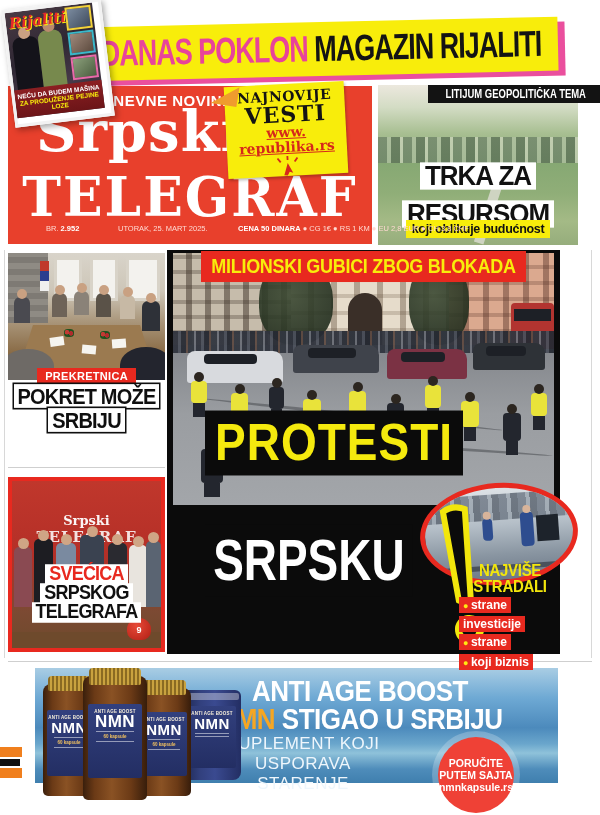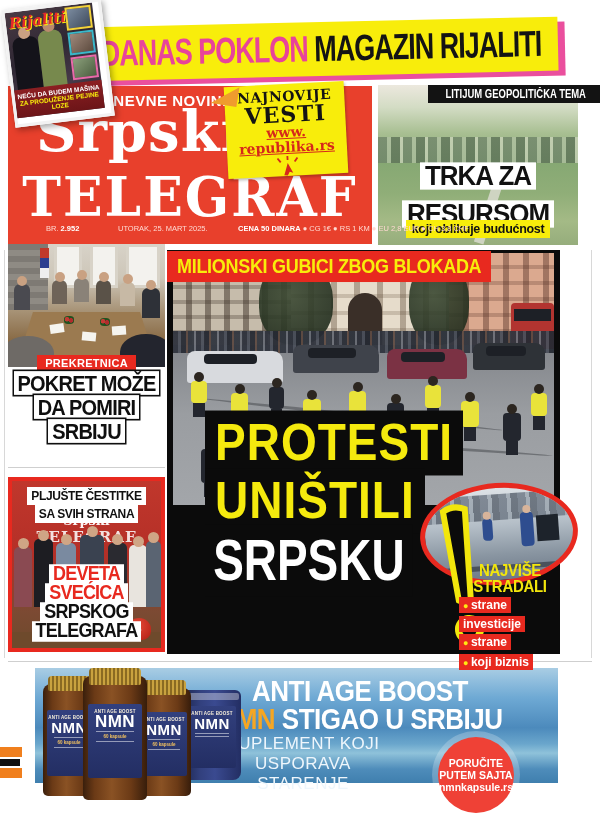--- a/index.html
+++ b/index.html
@@ -78,21 +78,21 @@
     padding:3px 6px;white-space:nowrap;}
   .lithium-kicker span{display:inline-block;transform:scale(.86,1.1);transform-origin:center;}
   .lithium-h{width:200px;text-align:center;}
   .lithium-h span{display:inline-block;background:#fff;color:#111;font-weight:900;font-size:26px;
     letter-spacing:-1px;padding:0 5px;line-height:26px;transform:scaleY(1.05);}
   .lithium-sub{width:200px;text-align:center;}
   .lithium-sub span{display:inline-block;background:#f8ed0b;color:#111;font-weight:900;
     font-size:12.5px;letter-spacing:-.3px;padding:2px 6px;}
 
   
-  .pokret{left:8px;top:240px;width:157px;height:210px;}
+  .pokret{left:8px;top:253px;width:157px;height:210px;}
   .meet-photo{left:0;top:0;width:157px;height:127px;overflow:hidden;
     background:linear-gradient(180deg,#d9d4ca 0%,#cdc6b8 30%,#a89478 55%,#8a6c47 78%,#6e5433 100%);}
   .meet-brick{left:0;top:0;width:40px;height:70px;
     background:repeating-linear-gradient(0deg,#7e7a74 0 6px,#8f8b84 6px 12px);}
   .meet-window{top:4px;width:28px;height:44px;background:#f3f2ee;border:3px solid #d8d3c8;box-sizing:border-box;}
   .meet-flag{left:32px;top:8px;width:9px;height:30px;
     background:linear-gradient(180deg,#c0392b 0 33%,#2c3e8f 33% 66%,#efefef 66% 100%);}
   .meet-table{left:8px;top:72px;width:141px;height:55px;background:#9b7a50;
     clip-path:polygon(12% 0,88% 0,100% 100%,0 100%);}
   .meet-paper{width:14px;height:9px;background:#f5f4ef;}
@@ -160,21 +160,21 @@
   .track{height:3px;background:#5a5d61;border-radius:50%;opacity:.7;}
   .car{border-radius:8px 10px 3px 3px;}
   .car::before{content:"";position:absolute;left:18%;top:3px;width:55%;height:10px;background:#1d2026;
     border-radius:4px;}
   .fig{border-radius:4px;z-index:3;}
   .fig::before{content:"";position:absolute;left:50%;top:-9px;margin-left:-5px;width:10px;height:10px;
     border-radius:50%;background:#2c2620;}
   .fig::after{content:"";position:absolute;left:15%;bottom:-14px;width:70%;height:14px;background:#23262e;}
   .vest{background:#e9e33a;}
   .ped{background:#23262e;}
-  .main-kicker{left:0;top:3px;width:393px;z-index:6;}
+  .main-kicker{left:0;top:3px;width:393px;text-align:center;z-index:6;}
   .main-kicker span{display:inline-block;background:#e8291f;color:#f8ed0b;font-weight:900;
     font-size:18px;letter-spacing:-.3px;padding:3px 10px;transform:scaleY(1.15);white-space:nowrap;}
   .main-h{left:38px;z-index:7;white-space:nowrap;}
   .main-h span{display:inline-block;background:#0b0b0b;padding:1px 10px 3px 10px;font-weight:900;
     transform-origin:left center;}
   .main-h-y span{color:#f5ea0e;font-size:46px;letter-spacing:1px;transform:scale(1,1.12);}
   .main-h-w span{color:#ffffff;font-size:56px;letter-spacing:0;transform:scale(.82,1.04);}
   .oval{left:253px;top:233px;width:148px;height:92px;border:5px solid #e8291f;border-radius:50%;
     overflow:hidden;z-index:8;transform:rotate(-4deg);
     background:linear-gradient(180deg,#dde2e6 0%,#b4bec7 40%,#8a96a2 72%,#6d7988 100%);}
@@ -319,44 +319,38 @@
       <div class="abs meet-paper" style="left:74px;top:92px;transform:rotate(5deg);"></div>
       <div class="abs meet-paper" style="left:104px;top:86px;transform:rotate(-4deg);"></div>
       <div class="abs meet-flower" style="left:56px;top:76px;"></div>
       <div class="abs meet-flower" style="left:92px;top:78px;"></div>
       <div class="abs" style="left:-6px;top:96px;width:52px;height:34px;border-radius:50% 50% 0 0;background:#6e6a66;"></div>
       <div class="abs" style="left:112px;top:94px;width:52px;height:36px;border-radius:50% 50% 0 0;background:#23252e;"></div>
     </div>
     <div class="abs pokret-label"><span>PREKRETNICA</span></div>
     <div class="abs pokret-h">
       <div><span>POKRET MOŽE</span></div>
-      <div><span>DA POMIRI</span></div>
       <div><span>SRBIJU</span></div>
     </div>
   </div>
 
   <div class="abs bday">
     <div class="bday-photo">
       <div class="abs bday-bd1">Srpski</div>
       <div class="abs bday-bd2">TELEGRAF</div>
-      <div class="abs bday-kick">
-        <div><span>PLJUŠTE ČESTITKE</span></div>
-        <div><span>SA SVIH STRANA</span></div>
-      </div>
       <div class="abs bday-person" style="left:2px;top:66px;width:18px;height:60px;background:#8a4a52;"></div>
       <div class="abs bday-person" style="left:22px;top:58px;width:19px;height:68px;background:#1d1d22;"></div>
       <div class="abs bday-person" style="left:44px;top:62px;width:20px;height:64px;background:#7a8aa0;"></div>
       <div class="abs bday-person" style="left:68px;top:54px;width:24px;height:72px;background:#3a4250;"></div>
       <div class="abs bday-person" style="left:96px;top:62px;width:19px;height:64px;background:#2a2a30;"></div>
       <div class="abs bday-person" style="left:117px;top:64px;width:18px;height:62px;background:#e8e4de;"></div>
       <div class="abs bday-person" style="left:134px;top:60px;width:15px;height:66px;background:#5a6472;"></div>
       <div class="abs bday-table"></div>
       <div class="abs bday-cake">9</div>
       <div class="abs bday-h">
-        <div class="bday-red"><span>DEVETA</span></div>
         <div class="bday-red"><span>SVEĆICA</span></div>
         <div class="bday-black"><span>SRPSKOG</span></div>
         <div class="bday-black"><span>TELEGRAFA</span></div>
       </div>
     </div>
   </div>
 
   <div class="abs main-story">
     <div class="abs main-photo">
       <div class="abs bld bld-l"></div>
@@ -381,21 +375,20 @@
       <div class="abs fig vest" style="left:176px;top:138px;width:17px;height:24px;"></div>
       <div class="abs fig ped" style="left:214px;top:150px;width:17px;height:26px;"></div>
       <div class="abs fig vest" style="left:252px;top:132px;width:16px;height:23px;"></div>
       <div class="abs fig vest" style="left:288px;top:148px;width:18px;height:26px;"></div>
       <div class="abs fig ped" style="left:330px;top:160px;width:18px;height:28px;"></div>
       <div class="abs fig vest" style="left:358px;top:140px;width:16px;height:23px;"></div>
       <div class="abs fig ped" style="left:28px;top:196px;width:22px;height:34px;"></div>
     </div>
     <div class="abs main-kicker"><span>MILIONSKI GUBICI ZBOG BLOKADA</span></div>
     <div class="abs main-h main-h-y" style="top:164px;text-align:right;"><span>PROTESTI</span></div>
-    <div class="abs main-h main-h-y" style="top:222px;"><span>UNIŠTILI</span></div>
     <div class="abs main-h main-h-w" style="top:276px;"><span>SRPSKU</span></div>
 
     <div class="abs oval">
       <div class="abs machines"></div>
       <div class="abs worker" style="left:28px;top:34px;width:9px;height:20px;"></div>
       <div class="abs worker" style="left:58px;top:30px;width:10px;height:22px;"></div>
       <div class="abs worker" style="left:96px;top:26px;width:13px;height:34px;"></div>
       <div class="abs" style="left:112px;top:30px;width:22px;height:26px;background:#1d232b;"></div>
       <div class="abs bench"></div>
     </div>

